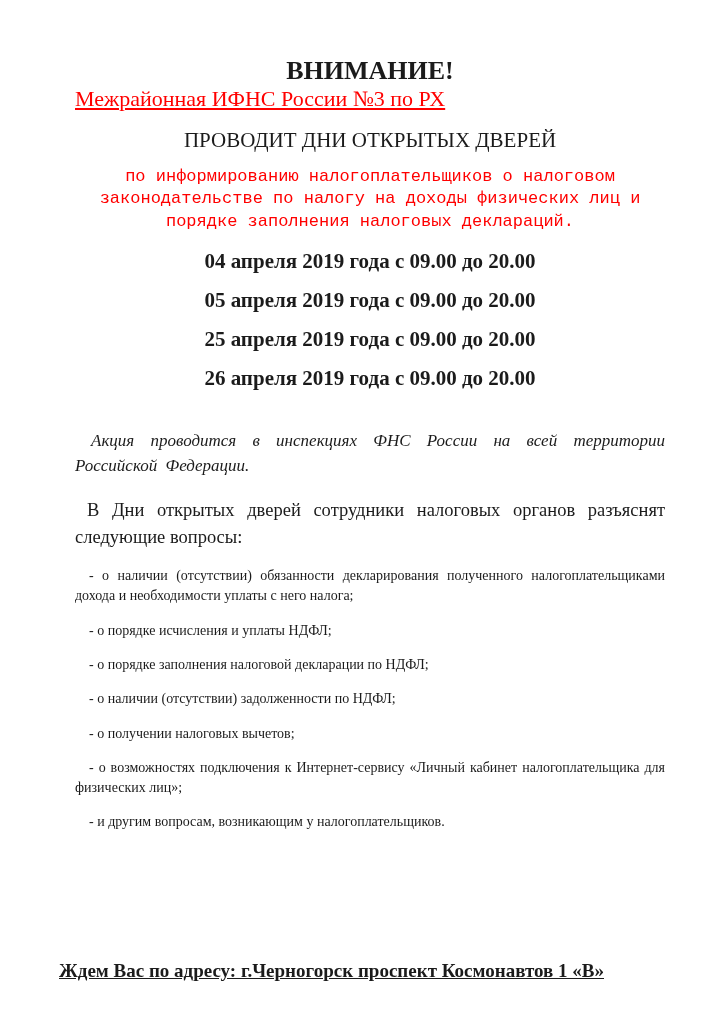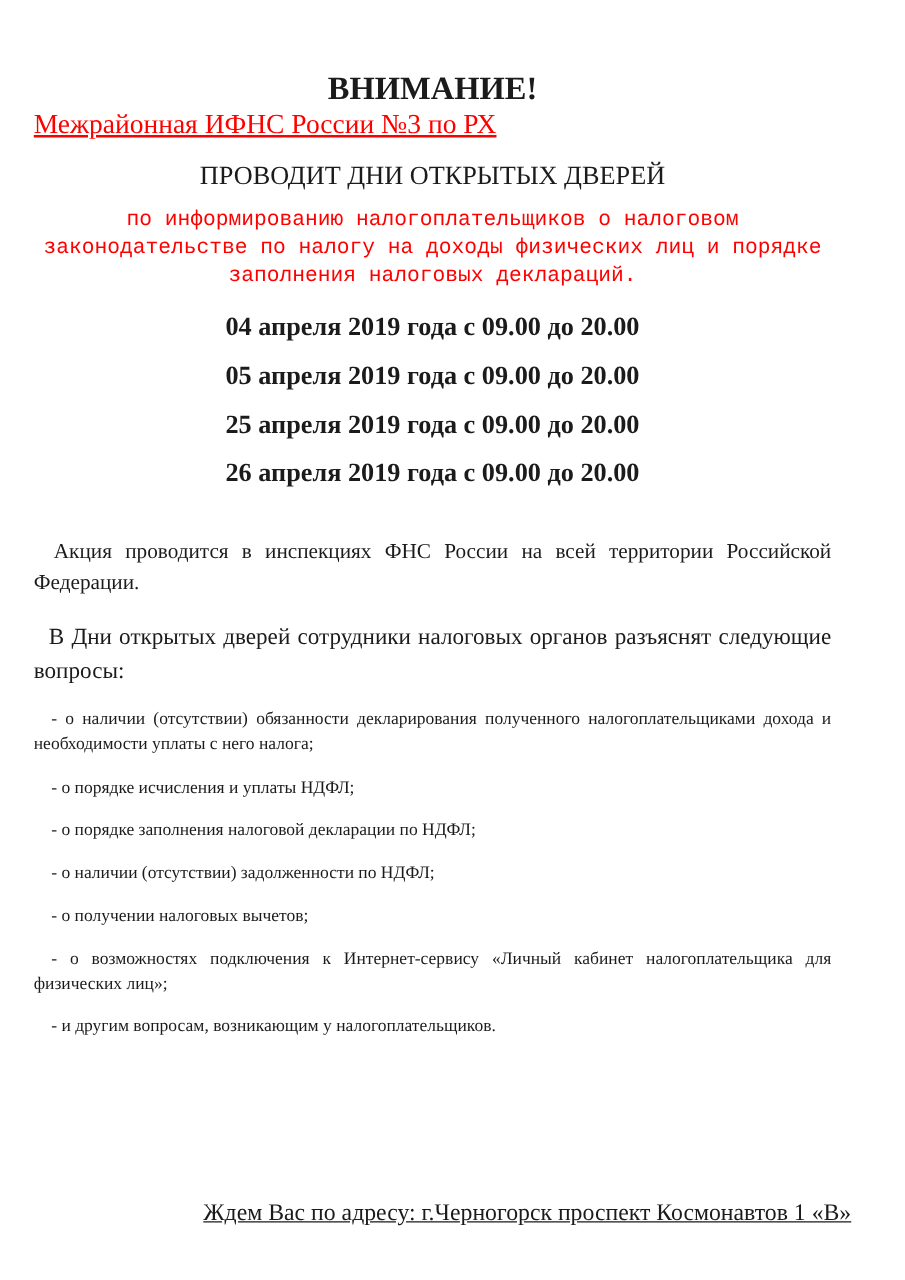--- a/index.html
+++ b/index.html
@@ -6,21 +6,21 @@
     margin: 0;
     padding: 0;
     background: #ffffff;
   }
   .page {
     position: relative;
     width: 724px;
     height: 1024px;
     background: #ffffff;
     box-sizing: border-box;
-    padding: 50px 59px 30px 27px;
+    padding: 50px 59px 30px 75px;
     font-family: "Liberation Serif", "DejaVu Serif", serif;
     color: #1b1b1b;
     overflow: hidden;
   }
   .title {
     text-align: center;
     font-size: 26px;
     font-weight: bold;
     margin: 6px 0 0 0;
   }
@@ -45,20 +45,21 @@
   .dates {
     margin-top: 16px;
   }
   .date-line {
     text-align: center;
     font-size: 21px;
     font-weight: bold;
     margin: 14px 0;
   }
   .note {
+    font-style: italic;
     font-size: 17px;
     text-align: justify;
     text-indent: 16px;
     line-height: 1.45;
     margin-top: 38px;
     word-spacing: 4px;
   }
   .questions-heading {
     font-weight: normal;
     font-size: 18.5px;
@@ -68,23 +69,23 @@
     margin-top: 18px;
   }
   .question {
     font-size: 14px;
     text-align: justify;
     text-indent: 14px;
     line-height: 1.45;
     margin-top: 14px;
   }
   .address {
-    text-align: right;
+    text-align: left;
     font-size: 19px;
-    font-weight: normal;
+    font-weight: bold;
     text-decoration: underline;
     position: absolute;
     left: 59px;
     right: 43px;
     bottom: 42px;
   }
 </style>
 </head>
 <body>
 

